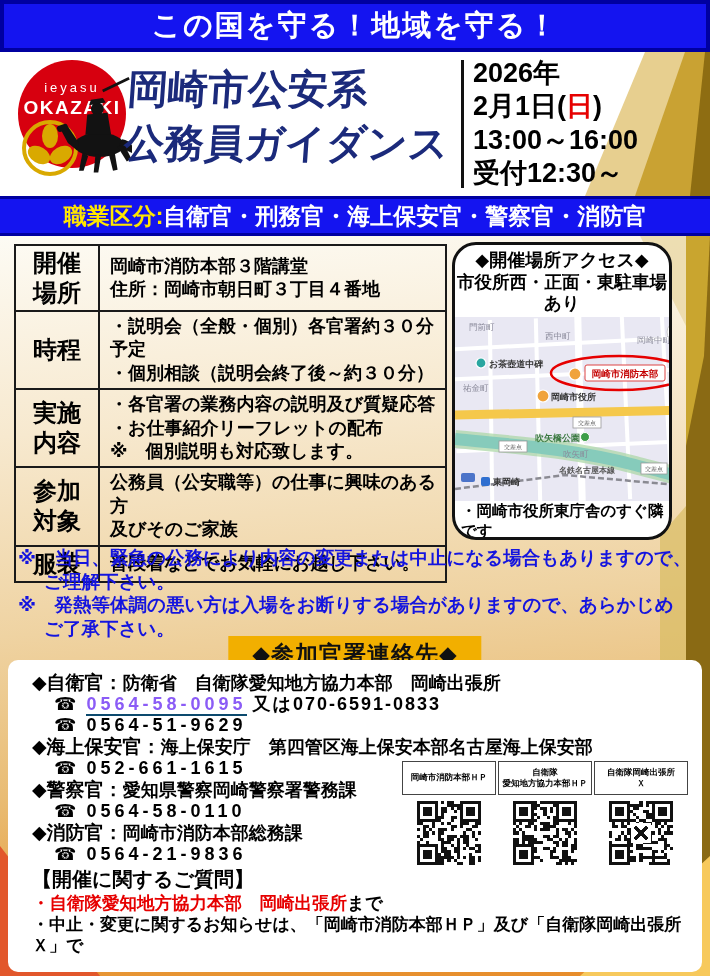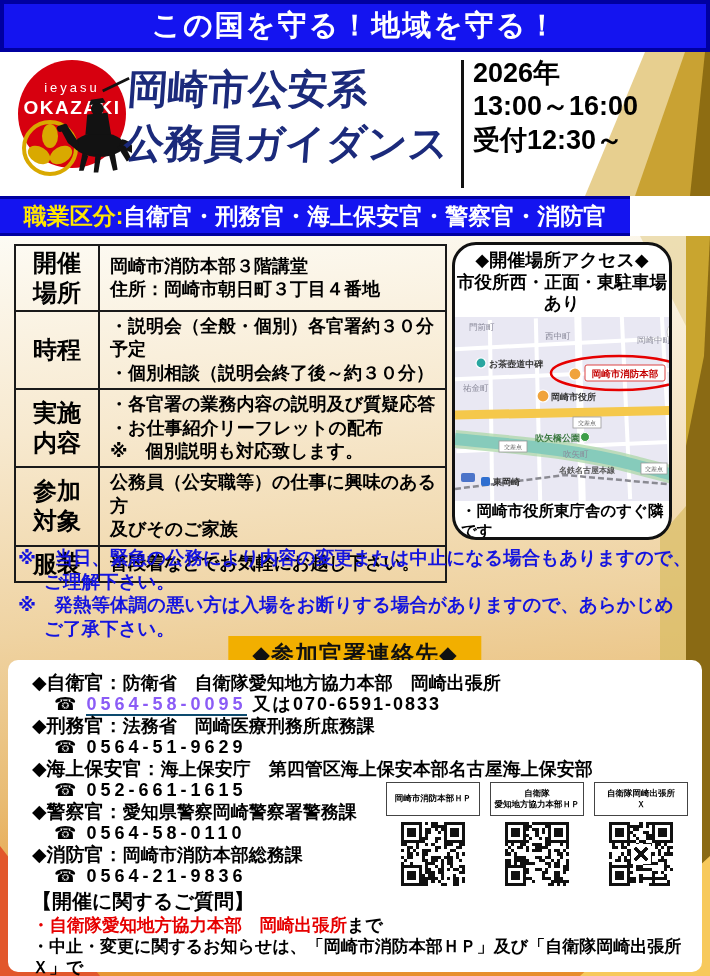--- a/index.html
+++ b/index.html
@@ -19,21 +19,21 @@
   .header-deco{position:absolute;right:0;top:0;width:200px;height:144px;}
   .logo{position:absolute;left:10px;top:4px;width:122px;height:140px;}
   .event-title{position:absolute;left:126px;top:10px;width:340px;color:#1B2A7B;
     font-weight:900;font-size:40px;line-height:1.35;transform:skewX(-4deg);}
   .title-divider{position:absolute;left:461px;top:8px;width:3px;height:128px;background:#111;}
   .date-panel{position:absolute;left:473px;top:5px;width:232px;font-weight:800;
     font-size:27px;line-height:1.24;color:#000;}
   .date-red{color:#E60000;}
   
   .job-band{
-    position:absolute;left:0;top:196px;width:630px;height:40px;box-sizing:border-box;
+    position:absolute;left:0;top:196px;width:710px;height:40px;box-sizing:border-box;
     background:#1414F0;border-top:3px solid #0000A0;border-bottom:3px solid #0000A0;
     display:flex;align-items:center;justify-content:center;font-weight:800;font-size:23px;
   }
   .job-label{color:#FFE600;}
   .job-value{color:#fff;}
   
   .body-area{
     position:absolute;left:0;top:236px;width:710px;height:740px;
     background:linear-gradient(175deg,#FDFBF4 0%,#F7E9CF 25%,#EFD3A2 50%,#E9BC74 70%,#E79E3C 88%,#E78A28 100%);
   }
@@ -66,21 +66,21 @@
   .contact-line2{font-size:18px;line-height:21px;padding-left:22px;font-weight:700;}
   .phone-number{letter-spacing:4px;margin-left:10px;}
   .phone-red{color:#8b5cf6;border-bottom:2px solid #0c4a6e;}
   .phone-extra{font-weight:600;letter-spacing:2px;margin-left:6px;}
   .q-heading{font-size:20px;font-weight:800;line-height:25px;margin-top:2px;}
   .q-to{font-size:17.5px;line-height:22px;}
   .q-to-red{color:#E60000;font-weight:800;}
   .q-to-suffix{color:#000;font-weight:700;}
   .q-notice{font-size:17px;font-weight:600;line-height:21px;}
   
-  .qr-block{position:absolute;right:14px;top:122px;display:flex;gap:10px;z-index:3;}
+  .qr-block{position:absolute;right:14px;top:101px;display:flex;gap:2px;z-index:3;}
   .qr-col{width:94px;display:flex;flex-direction:column;align-items:center;}
   .qr-label{width:100%;box-sizing:border-box;border:1.5px solid #444;background:#fff;
     font-size:8.5px;line-height:1.3;text-align:center;padding:3px 1px;min-height:34px;
     display:flex;flex-direction:column;justify-content:center;font-weight:600;}
   .qr-code{margin-top:6px;line-height:0;}
   
   .m-town{fill:#8A8A9A;font-size:8.5px;}
   .m-poi{fill:#333;font-size:9px;font-weight:bold;}
   .m-red{fill:#C40000;font-size:9.5px;font-weight:bold;}
   .m-green{fill:#3C7A42;font-size:9px;font-weight:bold;}
@@ -131,20 +131,21 @@
 
     <div class="event-title">
       <div>岡崎市公安系</div>
       <div>公務員ガイダンス</div>
     </div>
 
     <div class="title-divider"></div>
 
     <div class="date-panel">
       <div>2026年</div>
+      <div><span>2月1日(</span><span class="date-red">日</span><span>)</span></div>
       <div>13:00～16:00</div>
       <div>受付12:30～</div>
     </div>
   </div>
 
   <div class="job-band">
     <span class="job-label">職業区分:</span>
     <span class="job-value">自衛官・刑務官・海上保安官・警察官・消防官</span>
   </div>
 
@@ -274,21 +275,20 @@
       <div class="indent">ご了承下さい。</div>
     </div>
 
     <div class="contact-badge">◆参加官署連絡先◆</div>
 
     <div class="contact-box">
 
       <div class="contact-line1"><span class="contact-name">◆自衛官</span><span class="contact-name">：</span><span class="contact-org">防衛省　自衛隊愛知地方協力本部　岡崎出張所</span></div>
       <div class="contact-line2"><span>☎</span><span class="phone-number phone-red">0564-58-0095</span><span class="phone-extra">又は070-6591-0833</span></div>
 
-      <div class="contact-line1"><span class="contact-name">◆刑務官</span><span class="contact-name">：</span><span class="contact-org">法務省　岡崎医療刑務所庶務課</span></div>
       <div class="contact-line2"><span>☎</span><span class="phone-number">0564-51-9629</span></div>
 
       <div class="contact-line1"><span class="contact-name">◆海上保安官</span><span class="contact-name">：</span><span class="contact-org">海上保安庁　第四管区海上保安本部名古屋海上保安部</span></div>
       <div class="contact-line2"><span>☎</span><span class="phone-number">052-661-1615</span></div>
 
       <div class="contact-line1"><span class="contact-name">◆警察官</span><span class="contact-name">：</span><span class="contact-org">愛知県警察岡崎警察署警務課</span></div>
       <div class="contact-line2"><span>☎</span><span class="phone-number">0564-58-0110</span></div>
 
       <div class="contact-line1"><span class="contact-name">◆消防官</span><span class="contact-name">：</span><span class="contact-org">岡崎市消防本部総務課</span></div>
       <div class="contact-line2"><span>☎</span><span class="phone-number">0564-21-9836</span></div>

